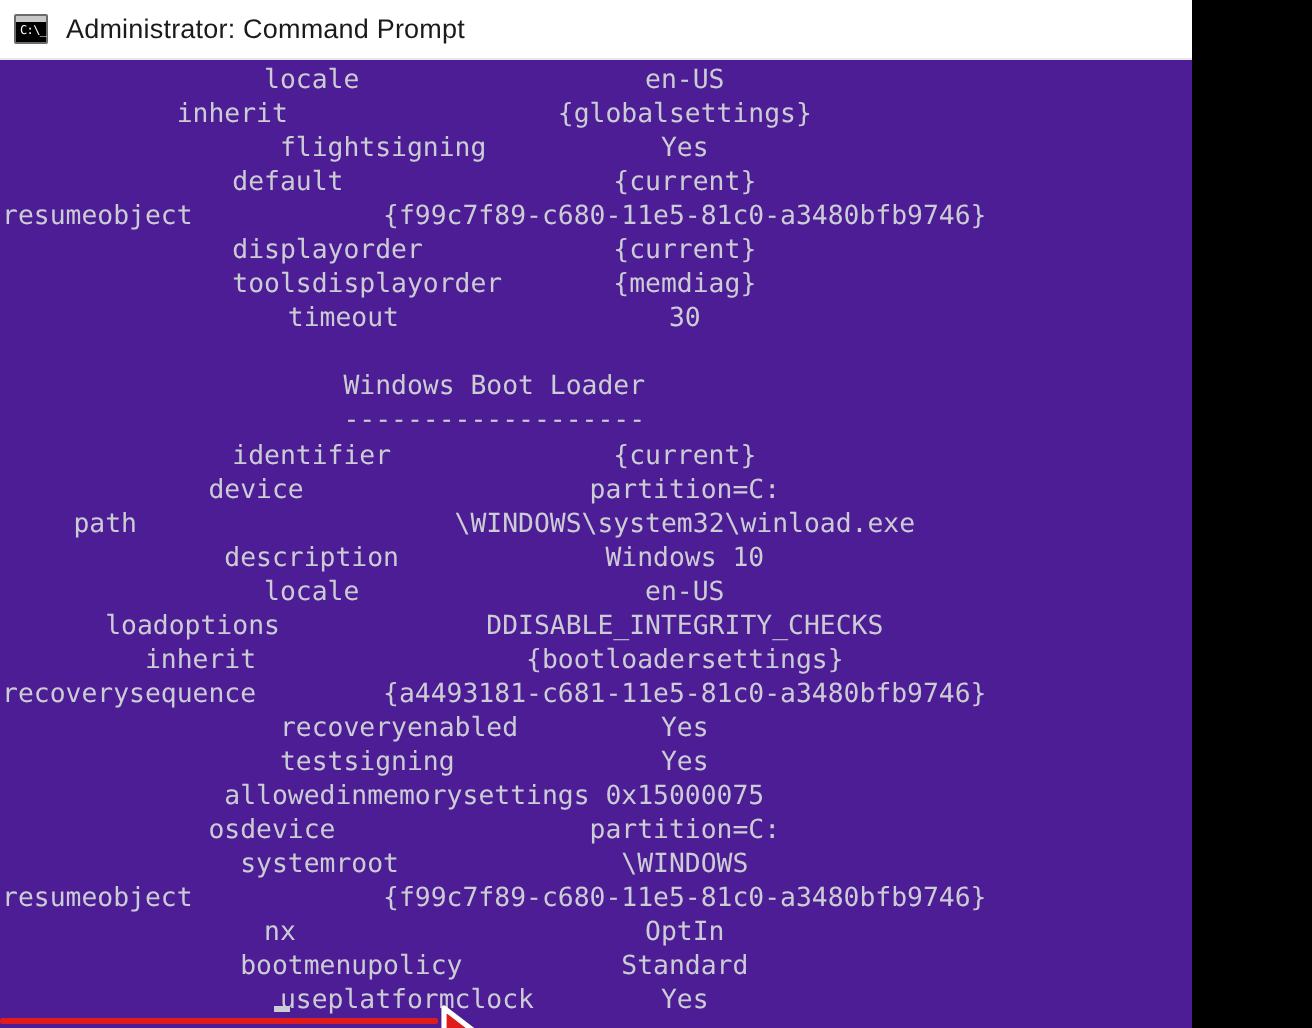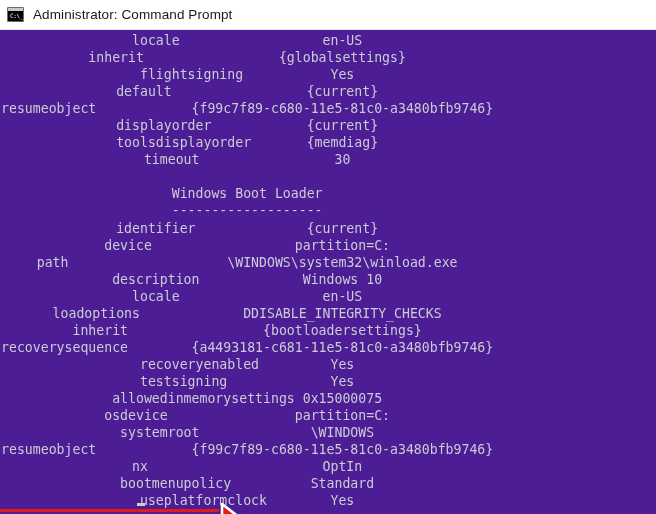--- a/index.html
+++ b/index.html
@@ -8,21 +8,21 @@
     background: #000;
   }
   body {
     width: 656px;
     height: 514px;
     overflow: hidden;
     font-family: "DejaVu Sans Mono", monospace;
   }
   #window {
     position: relative;
-    width: 656px;
+    width: 596px;
     height: 514px;
     background: #000000;
     box-sizing: border-box;
     overflow: hidden;
   }
   
   #titlebar {
     position: absolute;
     left: 0; top: 0;
     width: 656px;

